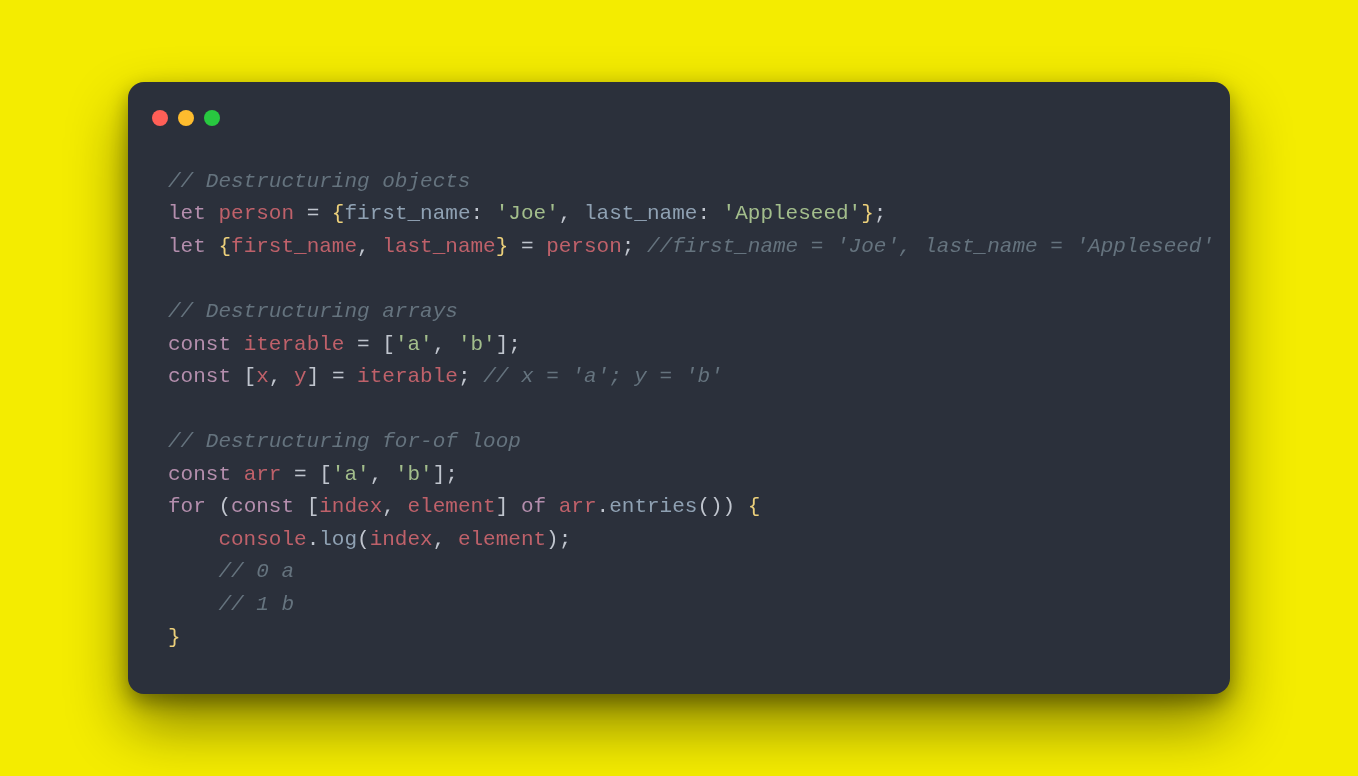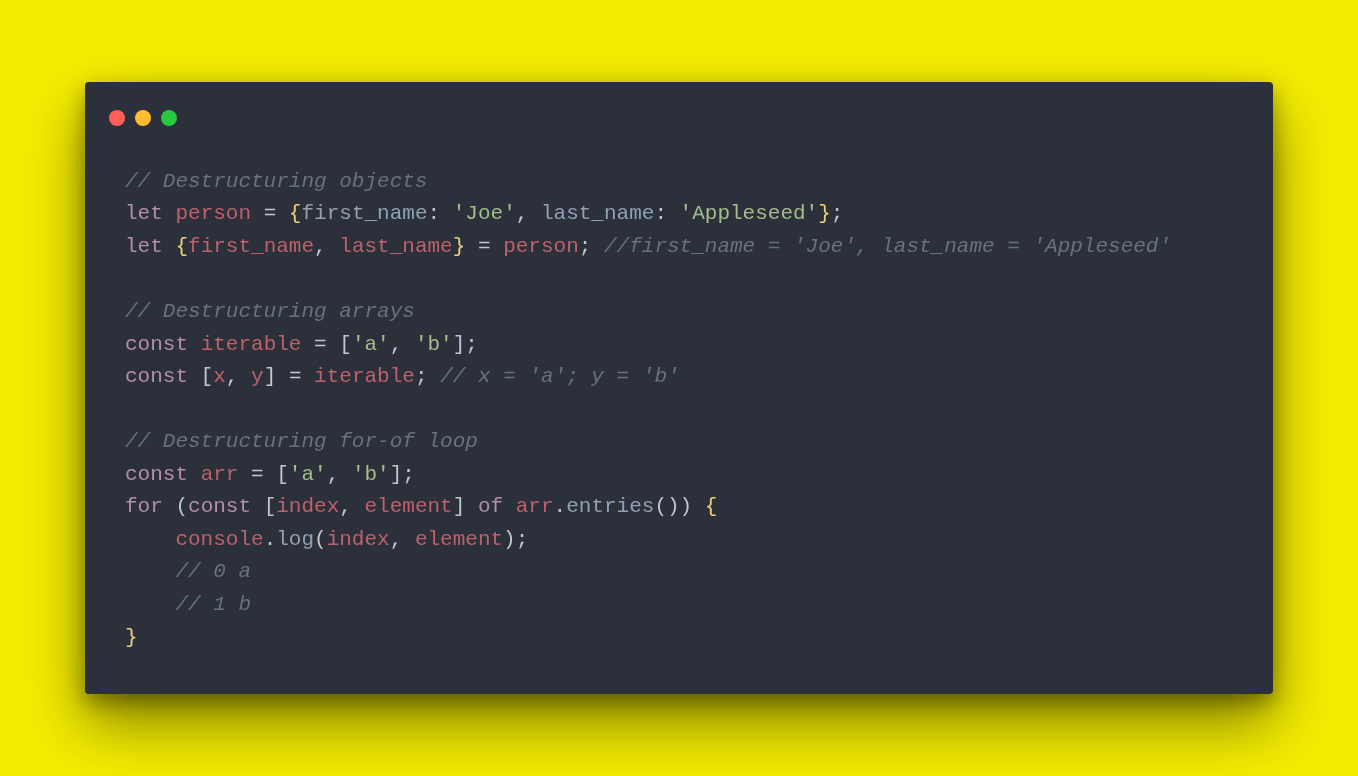--- a/index.html
+++ b/index.html
@@ -8,23 +8,23 @@
     background: #f4ec00;
     display: flex;
     align-items: center;
     justify-content: center;
     font-family: "SFMono-Regular", Menlo, Consolas, "Liberation Mono", monospace;
     width: 1358px;
     height: 776px;
     overflow: hidden;
   }
   .window {
-    width: 1188px;
+    width: 1102px;
     background: #2b303b;
-    border-radius: 4px;
+    border-radius: 16px;
     box-shadow: 0 30px 60px rgba(0,0,0,0.45), 0 8px 20px rgba(0,0,0,0.35);
     padding: 24px 0 40px 0;
     position: relative;
   }
   .titlebar {
     display: flex;
     gap: 10px;
     padding: 4px 24px 0 24px;
     margin-bottom: 40px;
   }

